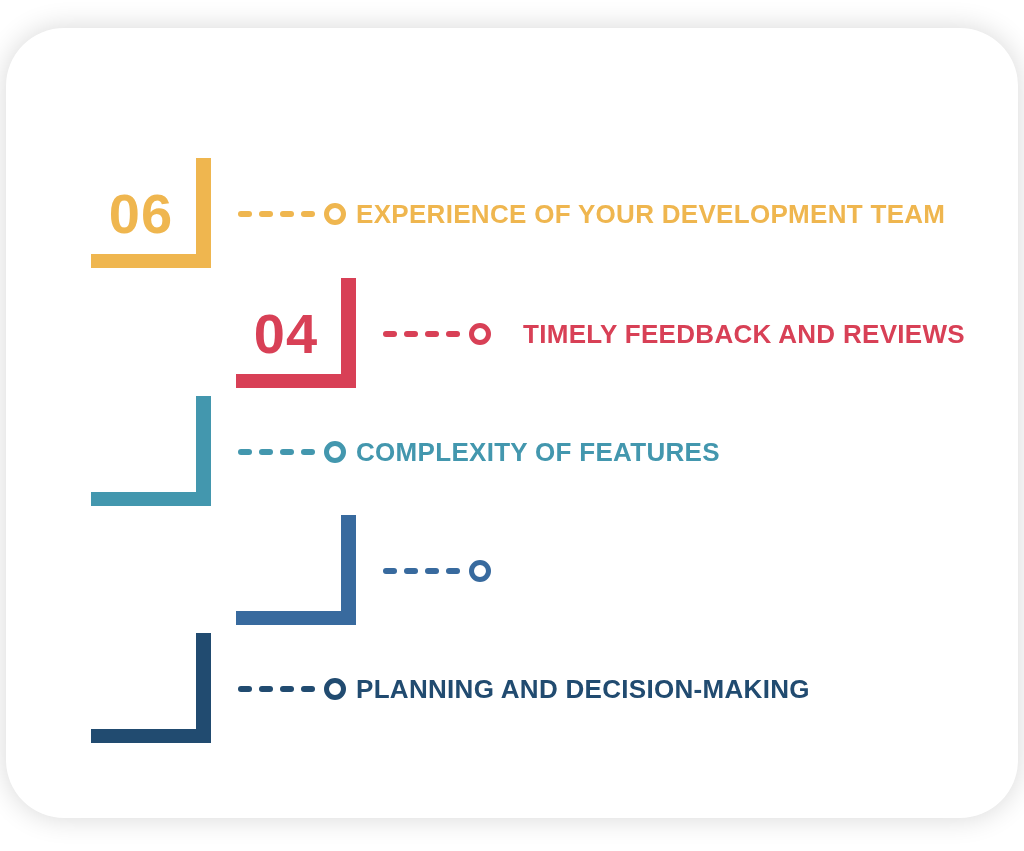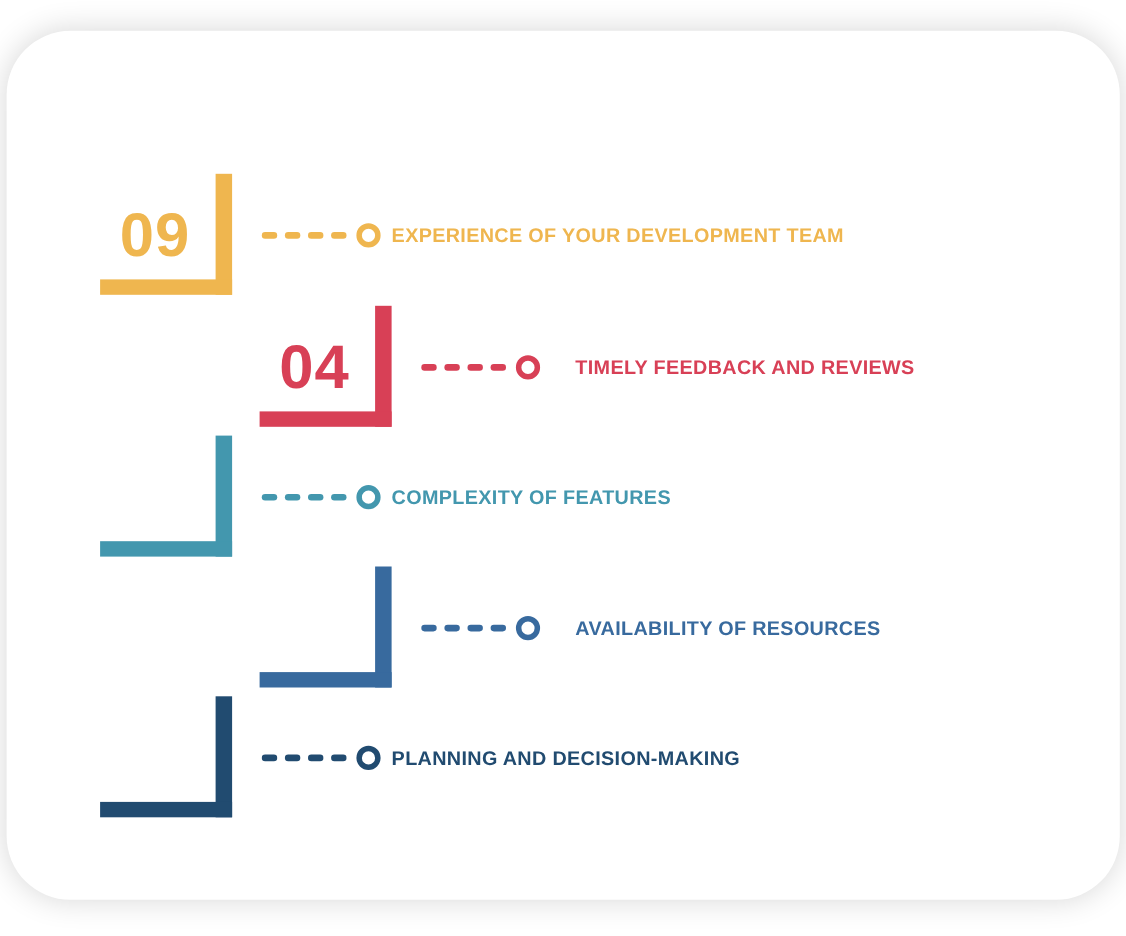--- a/index.html
+++ b/index.html
@@ -89,21 +89,21 @@
     margin-left: 2px;
     background: transparent;
   }
   .label {
     position: absolute;
     left: 350px;
     top: 0;
     height: 112px;
     display: flex;
     align-items: center;
-    font-size: 18px;
+    font-size: 26px;
     font-weight: 800;
     letter-spacing: 0.3px;
     text-transform: uppercase;
     white-space: nowrap;
     color: var(--c);
   }
   
   .item.shift .bracket-v { left: 335px; }
   .item.shift .bracket-h { left: 230px; }
   .item.shift .num      { left: 230px; }
@@ -112,21 +112,21 @@
 </style>
 </head>
 <body>
 
 <div class="canvas">
   <div class="card">
 
     <div class="item i1" style="--c: #EFB64F;">
       <div class="bracket-v"></div>
       <div class="bracket-h"></div>
-      <div class="num">09</div>
+      <div class="num">06</div>
       <div class="connector">
         <span class="dash"></span>
           <span class="dash"></span>
           <span class="dash"></span>
           <span class="dash"></span>
           <span class="ring"></span>
       </div>
       <div class="label">EXPERIENCE OF YOUR DEVELOPMENT TEAM</div>
     </div>
 
@@ -160,21 +160,20 @@
     <div class="item i4 shift" style="--c: #386A9E;">
       <div class="bracket-v"></div>
       <div class="bracket-h"></div>
       <div class="connector">
         <span class="dash"></span>
           <span class="dash"></span>
           <span class="dash"></span>
           <span class="dash"></span>
           <span class="ring"></span>
       </div>
-      <div class="label">AVAILABILITY OF RESOURCES</div>
     </div>
 
     <div class="item i5" style="--c: #214B70;">
       <div class="bracket-v"></div>
       <div class="bracket-h"></div>
       <div class="connector">
         <span class="dash"></span>
           <span class="dash"></span>
           <span class="dash"></span>
           <span class="dash"></span>

